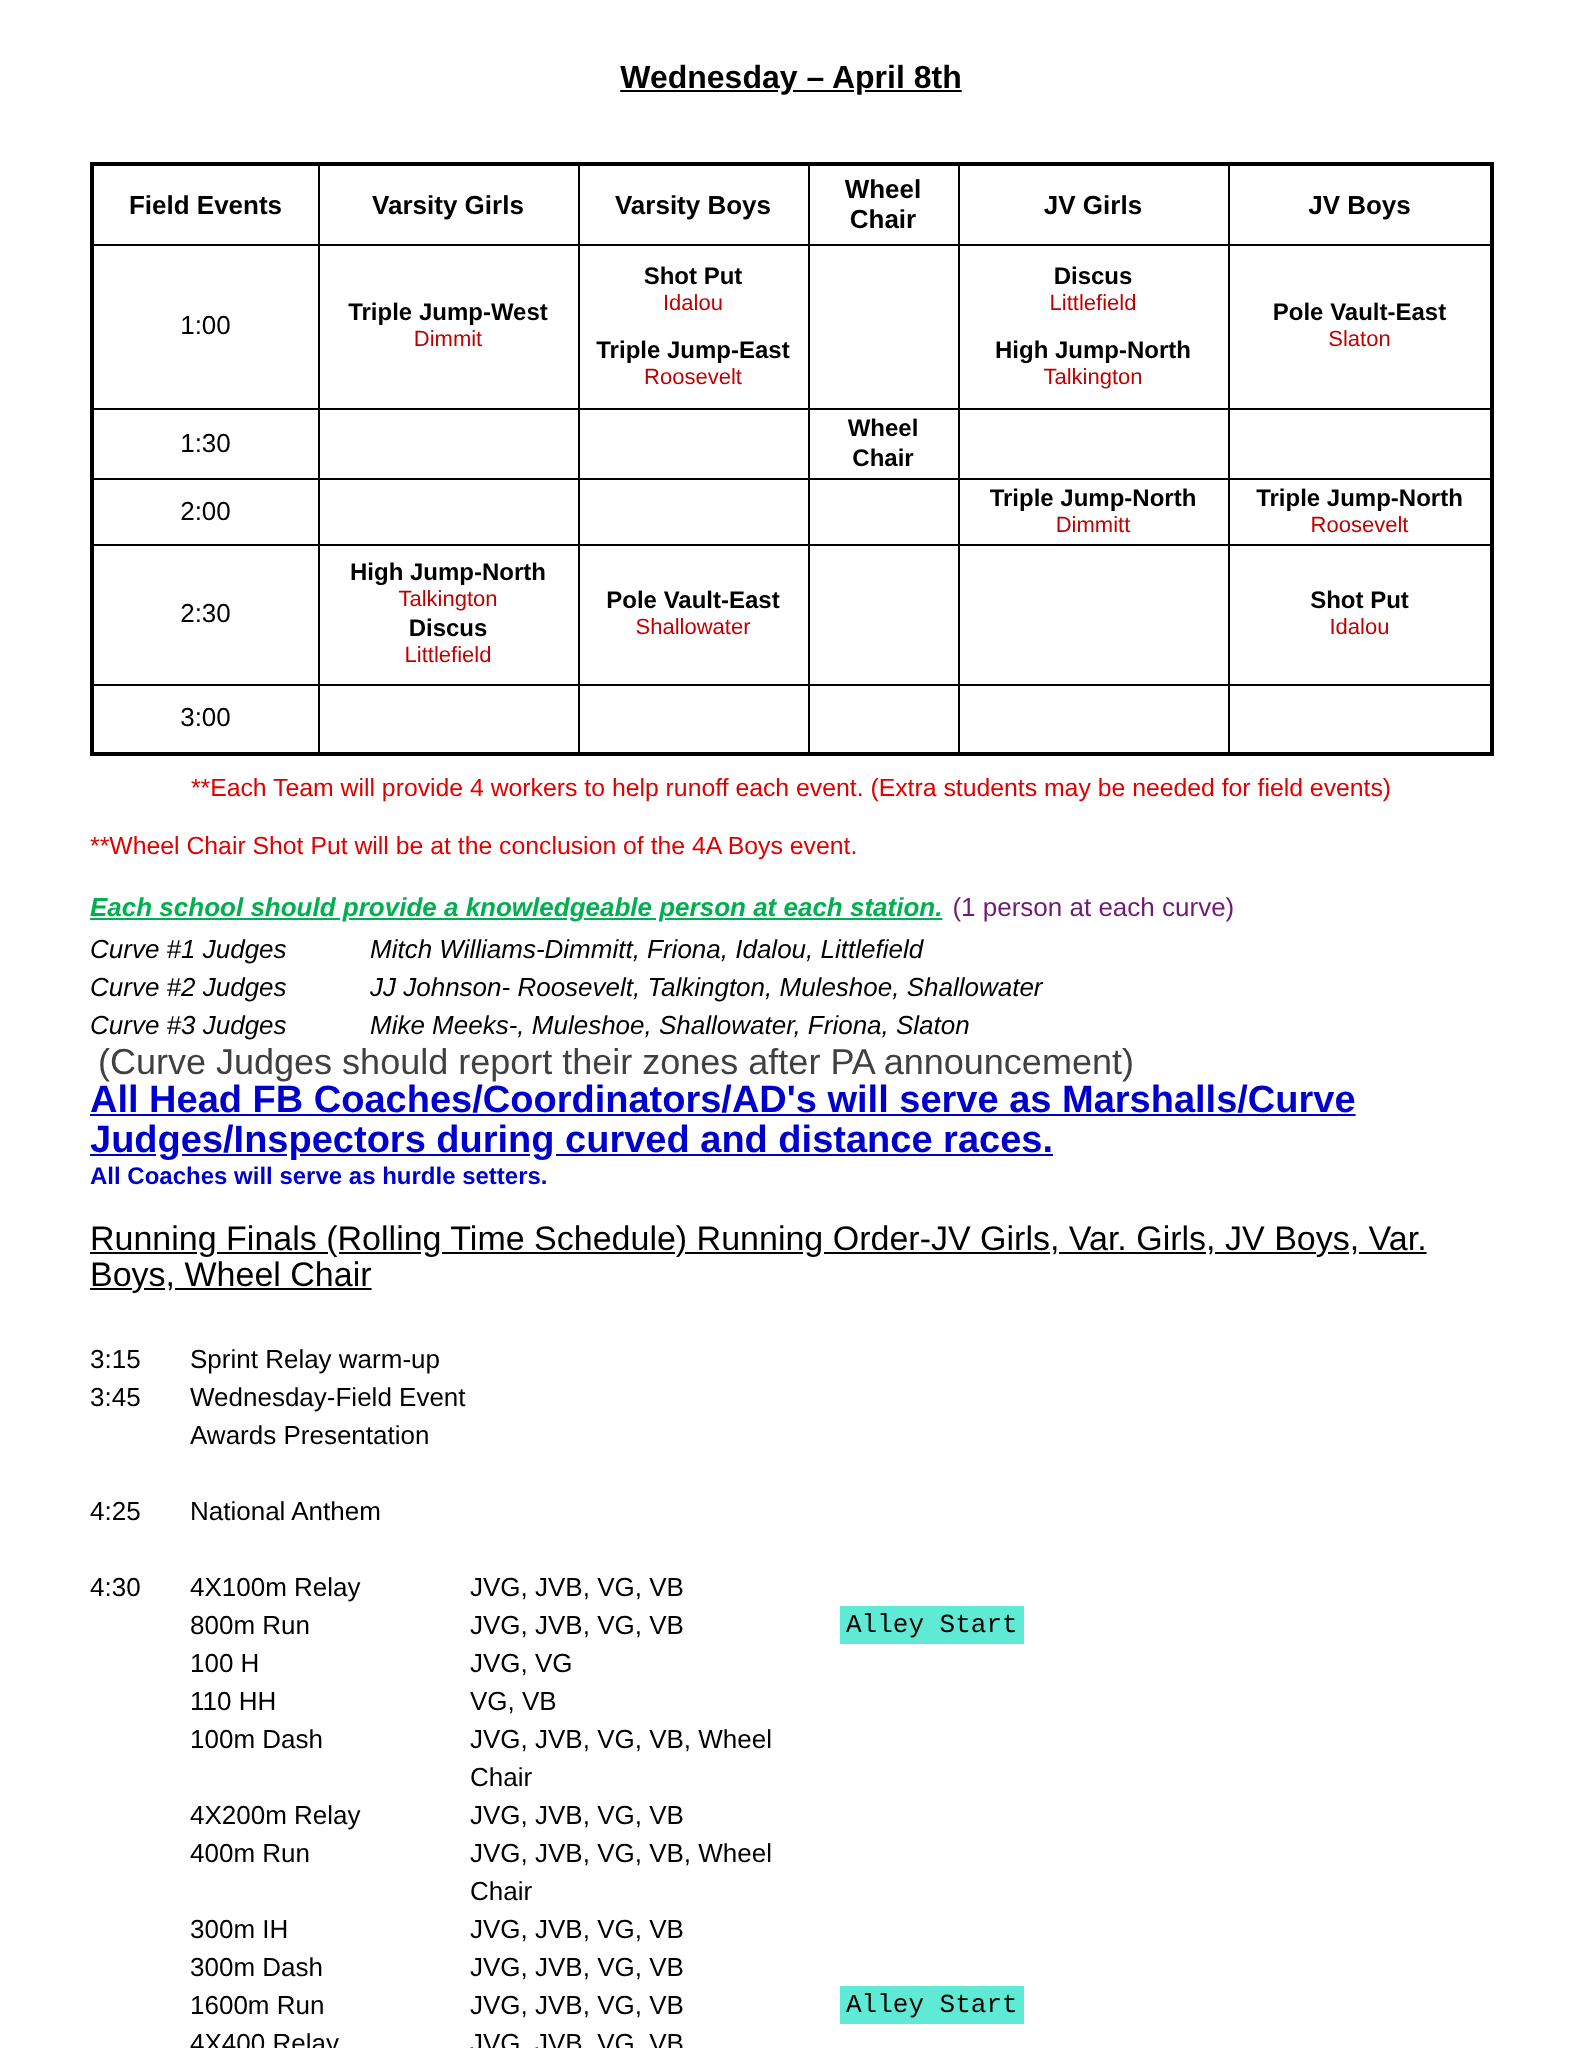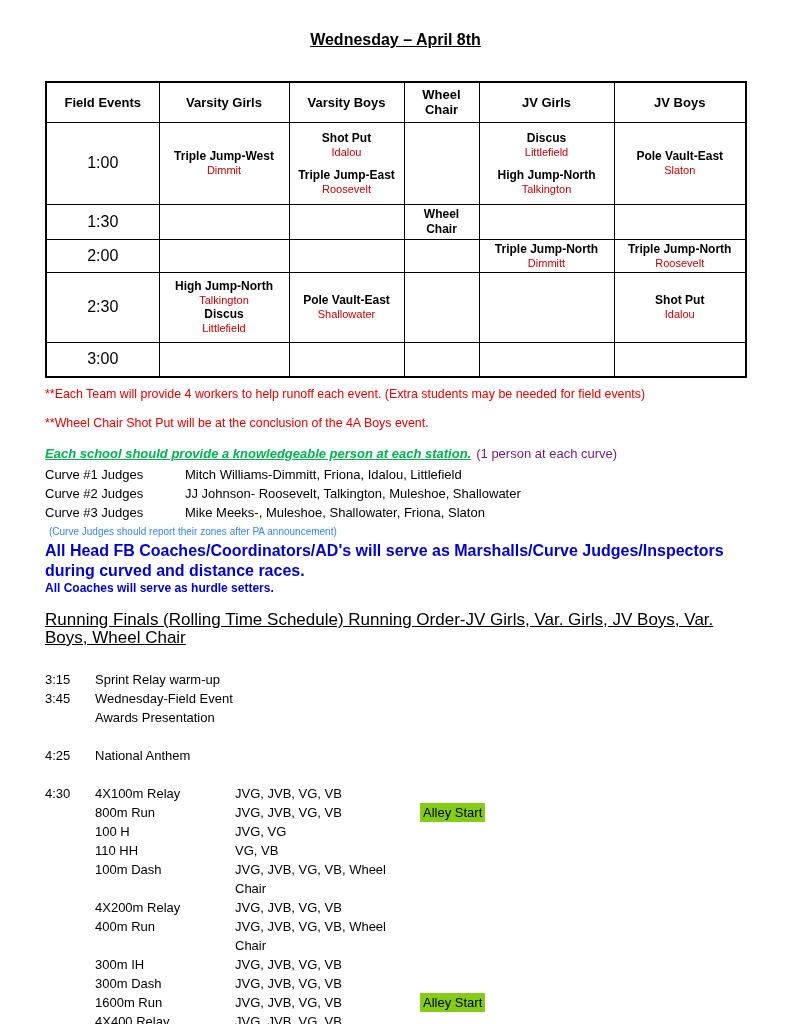--- a/index.html
+++ b/index.html
@@ -25,49 +25,49 @@
     padding: 2px 3px;
   }
   table.fe th { font-size: 13px; }
   table.fe th .hdr { font-weight: bold; line-height: 15px; display: inline-block; }
   .rhh { height: 40px; }
   .rh0 { height: 82px; }
   .rh1 { height: 32px; }
   .rh2 { height: 33px; margin-left: 23px; }
   .rh3 { height: 70px; }
   .rh4 { height: 35px; border-radius: 16px; }
-  .time { font-size: 16px; text-align: center; }
+  .time { font-size: 13px; text-align: center; }
   .evt { font-weight: bold; font-size: 12px; line-height: 15px; }
   .school { color: #C00000; font-size: 11px; line-height: 13px; }
   .pair + .pair { margin-top: 9px; }
   td.tight .pair + .pair { margin-top: 0; }
   td.vtop { vertical-align: top; padding-top: 4px; }
   .evt:empty, .school:empty { display: none; }
 
   
   .red-note { color: #E00000; font-size: 12.4px; line-height: 16px; }
-  .n1 { margin-top: 8px; }
+  .n1 { margin-top: 8px; text-align: center; }
   .n2 { margin-top: 13px; }
   .station { margin-top: 14px; font-size: 13px; line-height: 17px; }
   .station .green-u { color: #00B050; font-weight: bold; text-decoration: underline; font-style: italic; }
   .station .black-sfx { color: #701a75; margin-left: 5px; }
   .judges { margin-top: 3px; }
-  .judge-row { display: grid; grid-template-columns: 140px auto; font-size: 13px; line-height: 19px; }
-  .green-note { color: #3b82f6; font-size: 10px; line-height: 19px; padding-left: 4px; }
-  .blue-note { color: #0000CC; font-weight: bold; font-size: 16px; line-height: 19.5px; max-width: 700px; }
+  .judge-row { display: grid; grid-template-columns: 140px auto; font-size: 13px; line-height: 19px; font-style: italic; }
+  .green-note { color: #404040; font-size: 18px; line-height: 19px; padding-left: 4px; }
+  .blue-note { color: #0000CC; font-weight: bold; font-size: 19px; line-height: 19.5px; max-width: 700px; text-decoration: underline; }
   .blue-small { color: #0000CC; font-weight: bold; font-size: 12px; line-height: 17px; }
 
   
   .run-heading {
     margin-top: 14px; font-size: 17px; line-height: 18px;
     text-decoration: underline;
   }
   .run-list { margin-top: 23px; }
   .run-row { display: grid; grid-template-columns: 50px 140px 185px auto; font-size: 13px; line-height: 19px; }
-  .run-row .tag { background: #84cc16; justify-self: start; padding: 0 3px; }
+  .run-row .tag { background: #5eead4; justify-self: start; padding: 0 3px; font-family: Liberation Mono, monospace; }
   .run-row .tag:empty { display: none; background: transparent; }
   .gap { margin-top: 19px; }
 </style>
 </head>
 <body>
 
 <div class="page">
 
   <div class="title">Wednesday – April 8th</div>
 

